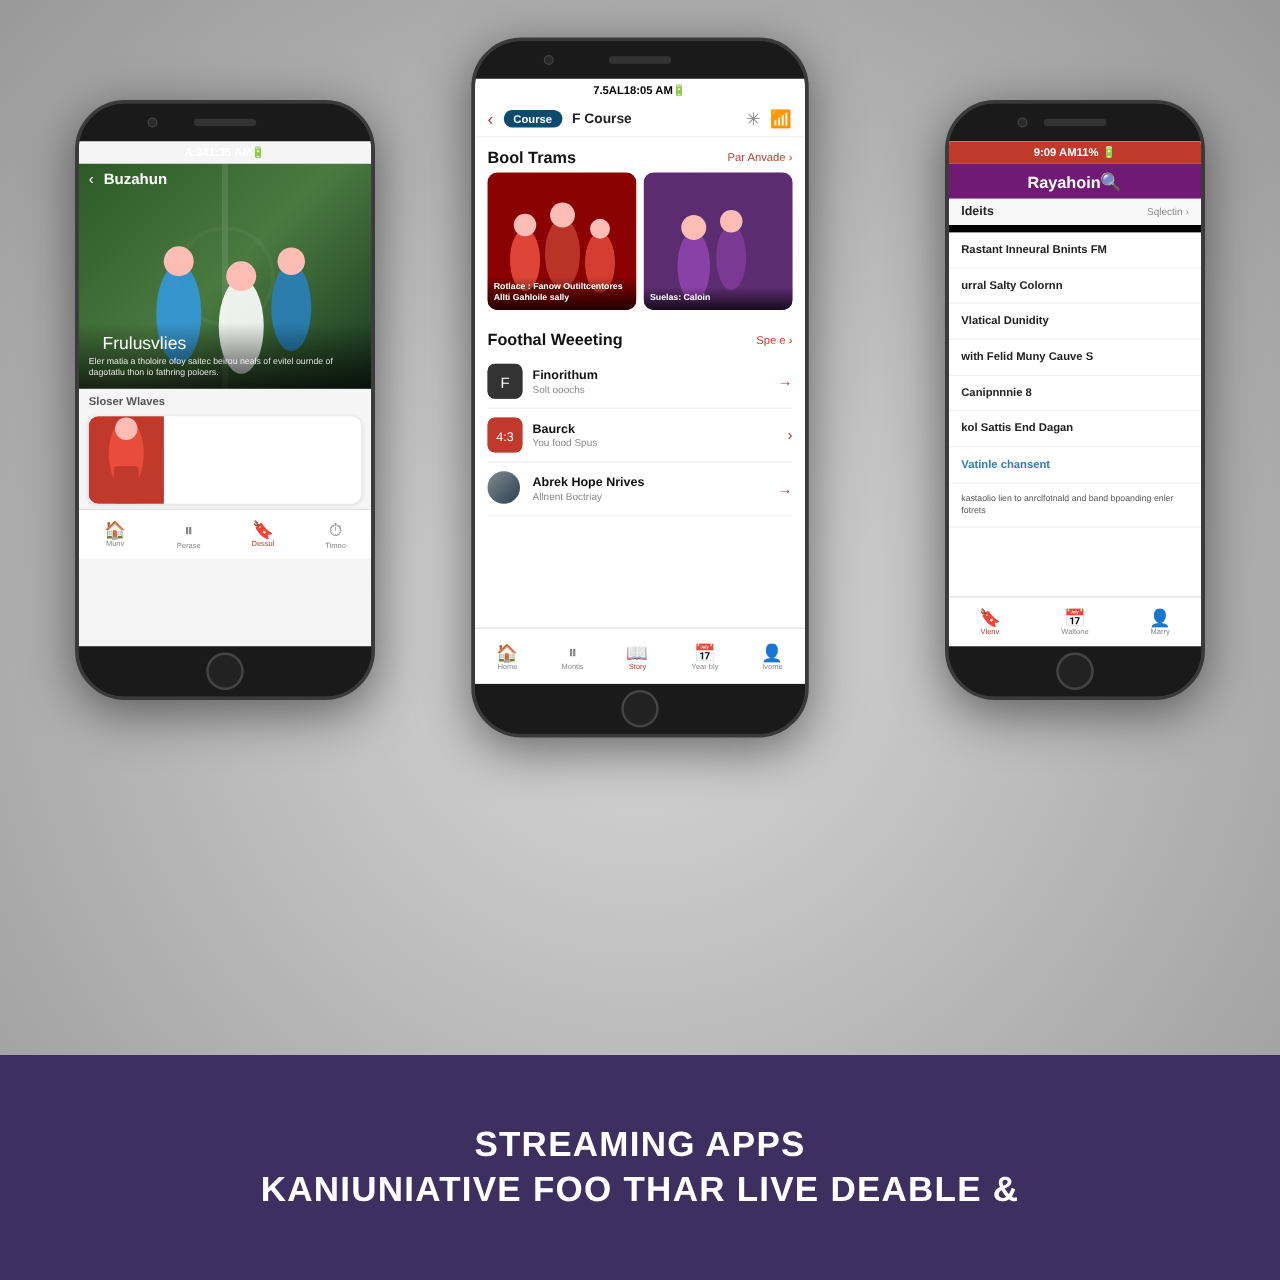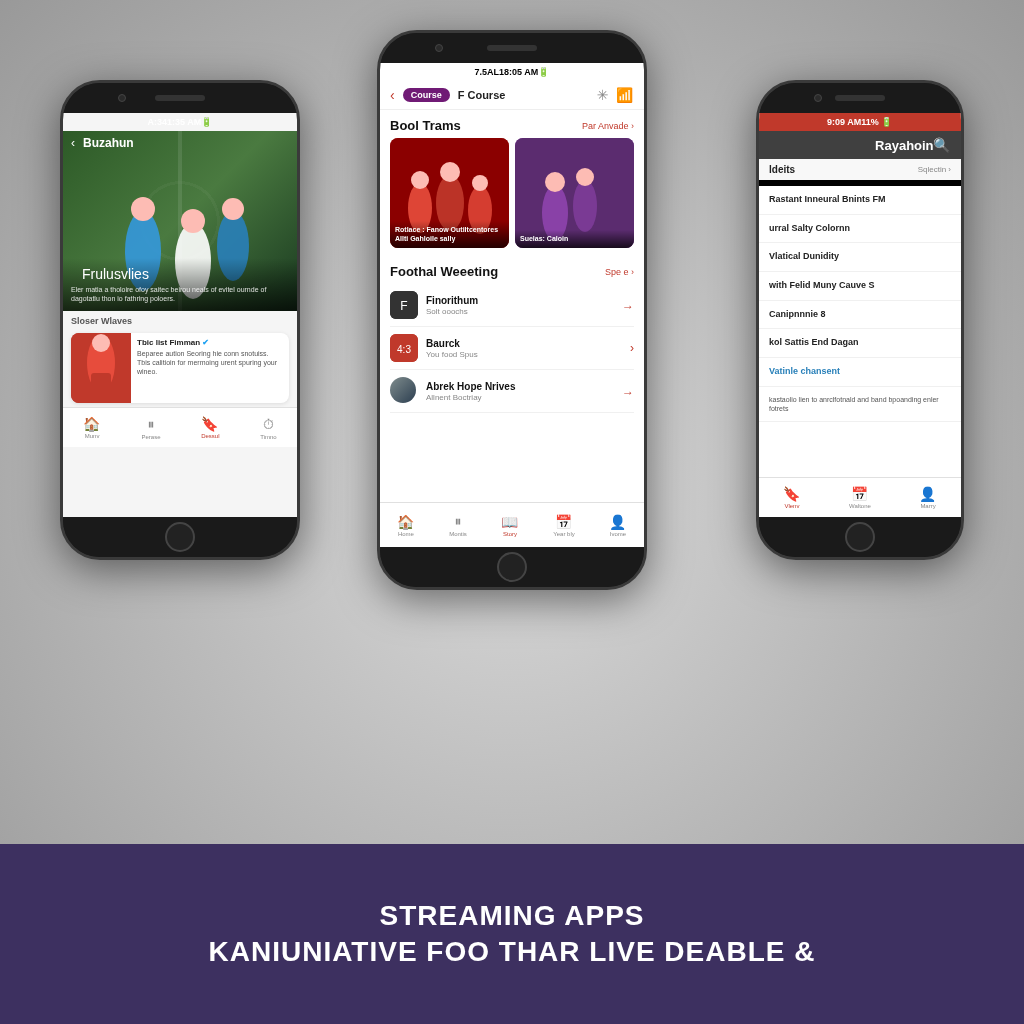--- a/index.html
+++ b/index.html
@@ -268,21 +268,21 @@
       background: white;
       padding: 6px 10px;
       display: flex;
       align-items: center;
       gap: 8px;
       border-bottom: 1px solid #eee;
       flex-shrink: 0;
     }
     .center-back { font-size: 14px; color: #c0392b; }
     .center-back-label {
-      background: #701a75;
+      background: #0c4a6e;
       color: white;
       font-size: 9px;
       font-weight: 600;
       padding: 2px 8px;
       border-radius: 10px;
     }
     .center-header-title { font-size: 11px; font-weight: 600; color: #222; flex: 1; }
     .center-header-icons { display: flex; gap: 8px; }
     .center-icon { font-size: 14px; color: #888; }
 
@@ -364,25 +364,25 @@
       background: white;
       border-top: 1px solid #e0e0e0;
       display: flex;
       align-items: center;
       justify-content: space-around;
       flex-shrink: 0;
     }
 
     
     .right-header {
-      background: #404040;
+      background: #701a75;
       padding: 6px 10px;
       display: flex;
       align-items: center;
-      justify-content: flex-end;
+      justify-content: center;
       flex-shrink: 0;
     }
     .right-header-title { font-size: 13px; font-weight: 700; color: white; }
     .right-search-icon { color: white; font-size: 14px; }
 
     .right-sub-header {
       background: #f8f8f8;
       padding: 5px 10px;
       display: flex;
       align-items: center;
@@ -498,27 +498,20 @@
         <div class="left-section-title">Sloser Wlaves</div>
 
         <div class="left-news-card">
           <div class="left-news-img">
             <svg width="60" height="70">
               <rect x="0" y="0" width="60" height="70" fill="#c0392b"></rect>
               <ellipse cx="30" cy="30" rx="14" ry="28" fill="#e74c3c"></ellipse>
               <circle cx="30" cy="10" r="9" fill="#fdbcb4"></circle>
               <rect x="20" y="40" width="20" height="30" fill="#c0392b" rx="3"></rect>
             </svg>
-          </div>
-          <div class="left-news-content">
-            <div class="left-news-author">
-              <span>Tbic list Fimman</span>
-              <span class="verified-badge">✔</span>
-            </div>
-            <div class="left-news-text">Beparee aution Seoring hie conn snotuiss. Tbis calitioin for mermoing urent spuring your wineo.</div>
           </div>
         </div>
 
         <div class="bottom-nav">
           <div class="nav-item">
             <span class="nav-icon">🏠</span>
             <span class="nav-label">Munv</span>
           </div>
           <div class="nav-item">
             <span class="nav-icon">⏸</span>

